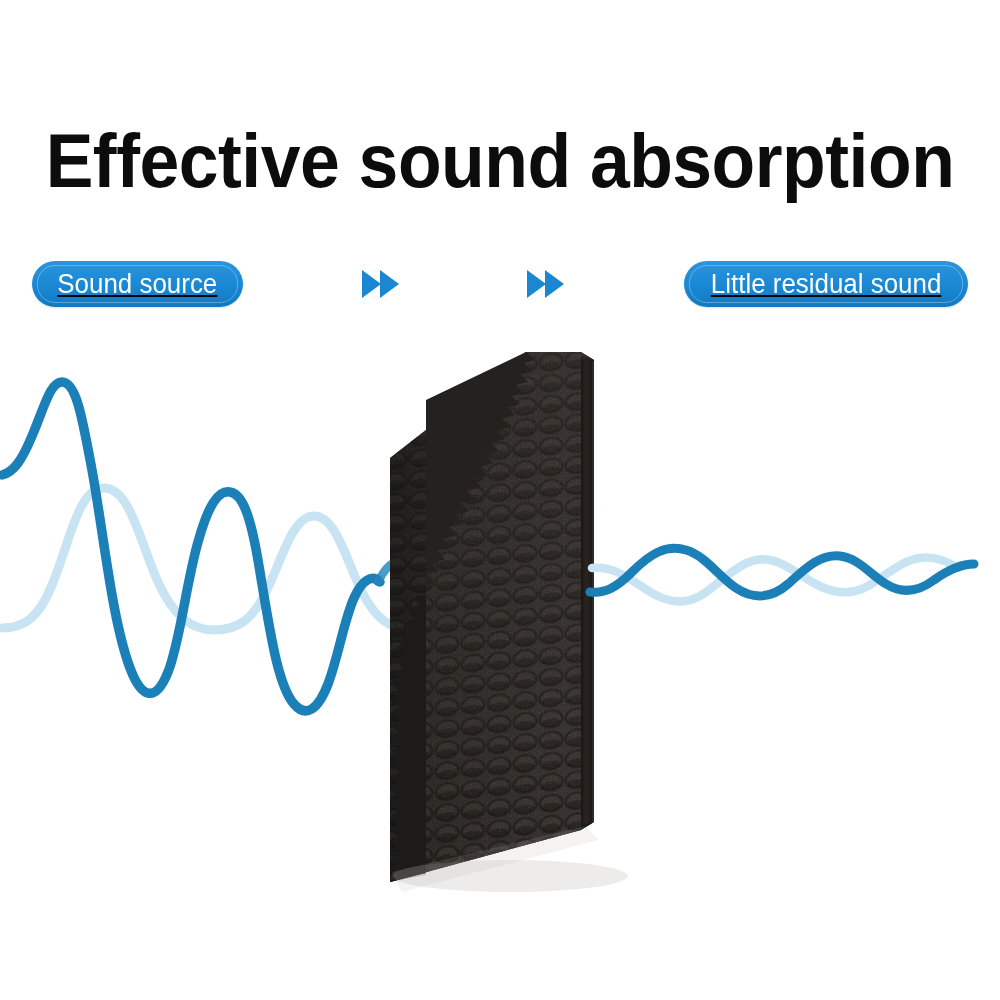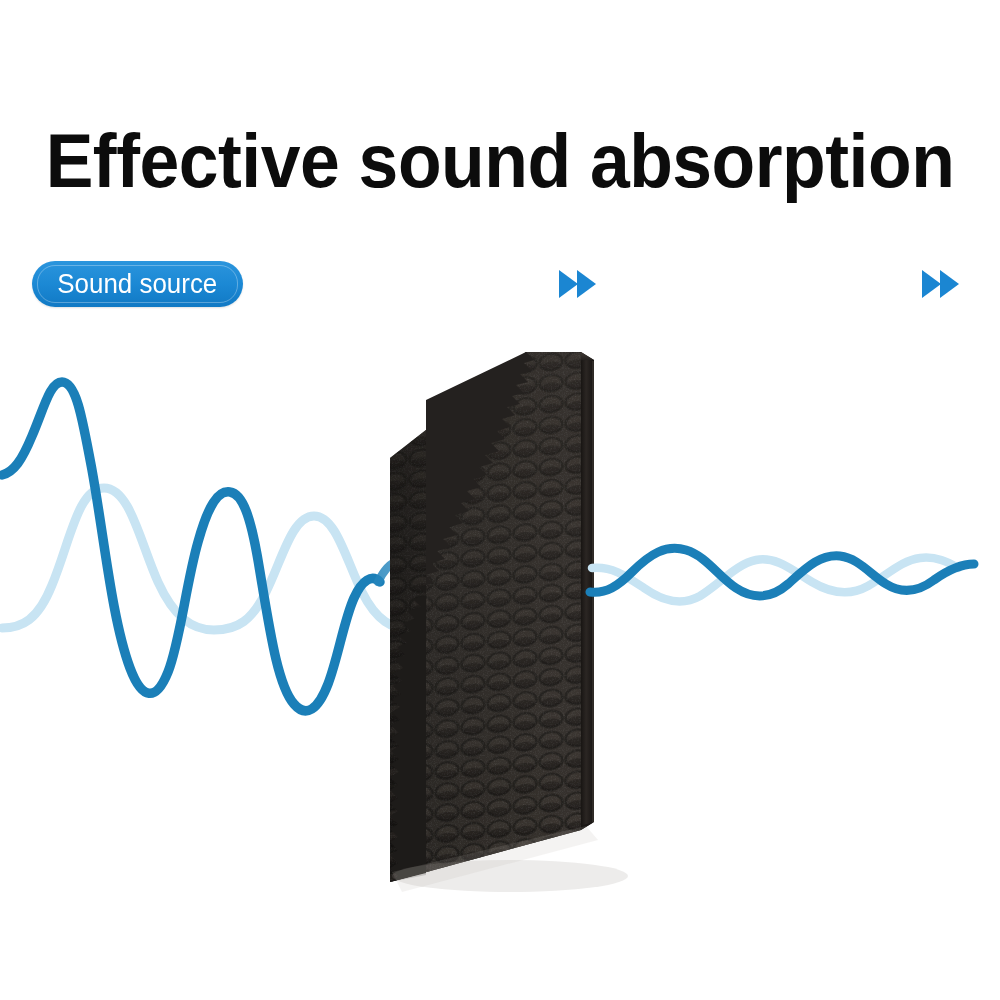--- a/index.html
+++ b/index.html
@@ -38,20 +38,21 @@
   
   #badge-row {
     position: absolute;
     left: 32px;
     top: 258px;
     width: 936px;
     height: 52px;
     display: flex;
     align-items: center;
     justify-content: space-between;
+    text-decoration: underline;
   }
   .badge {
     position: relative;
     height: 46px;
     border-radius: 23px;
     background: linear-gradient(180deg, #2b95dd 0%, #1b88d4 52%, #1179c4 100%);
     box-shadow: 0 1px 2px rgba(0,0,0,0.12);
     display: flex;
     align-items: center;
     justify-content: center;
@@ -121,20 +122,23 @@
       <span class="chev"></span>
       <span class="chev c2"></span>
     </div>
 
 
     <div class="chevrons">
       <span class="chev"></span>
       <span class="chev c2"></span>
     </div>
 
+    <div class="badge">
+      <span class="badge-label">Little residual sound</span>
+    </div>
 
   </div>
 
   <div id="artwork">
     <svg width="1000" height="620" viewBox="0 0 1000 620" xmlns="http://www.w3.org/2000/svg">
       <defs>
 
         <linearGradient id="frontG" x1="0" y1="0" x2="1" y2="0">
           <stop offset="0" stop-color="#1d1b19"></stop>
           <stop offset="0.18" stop-color="#2c2926"></stop>

